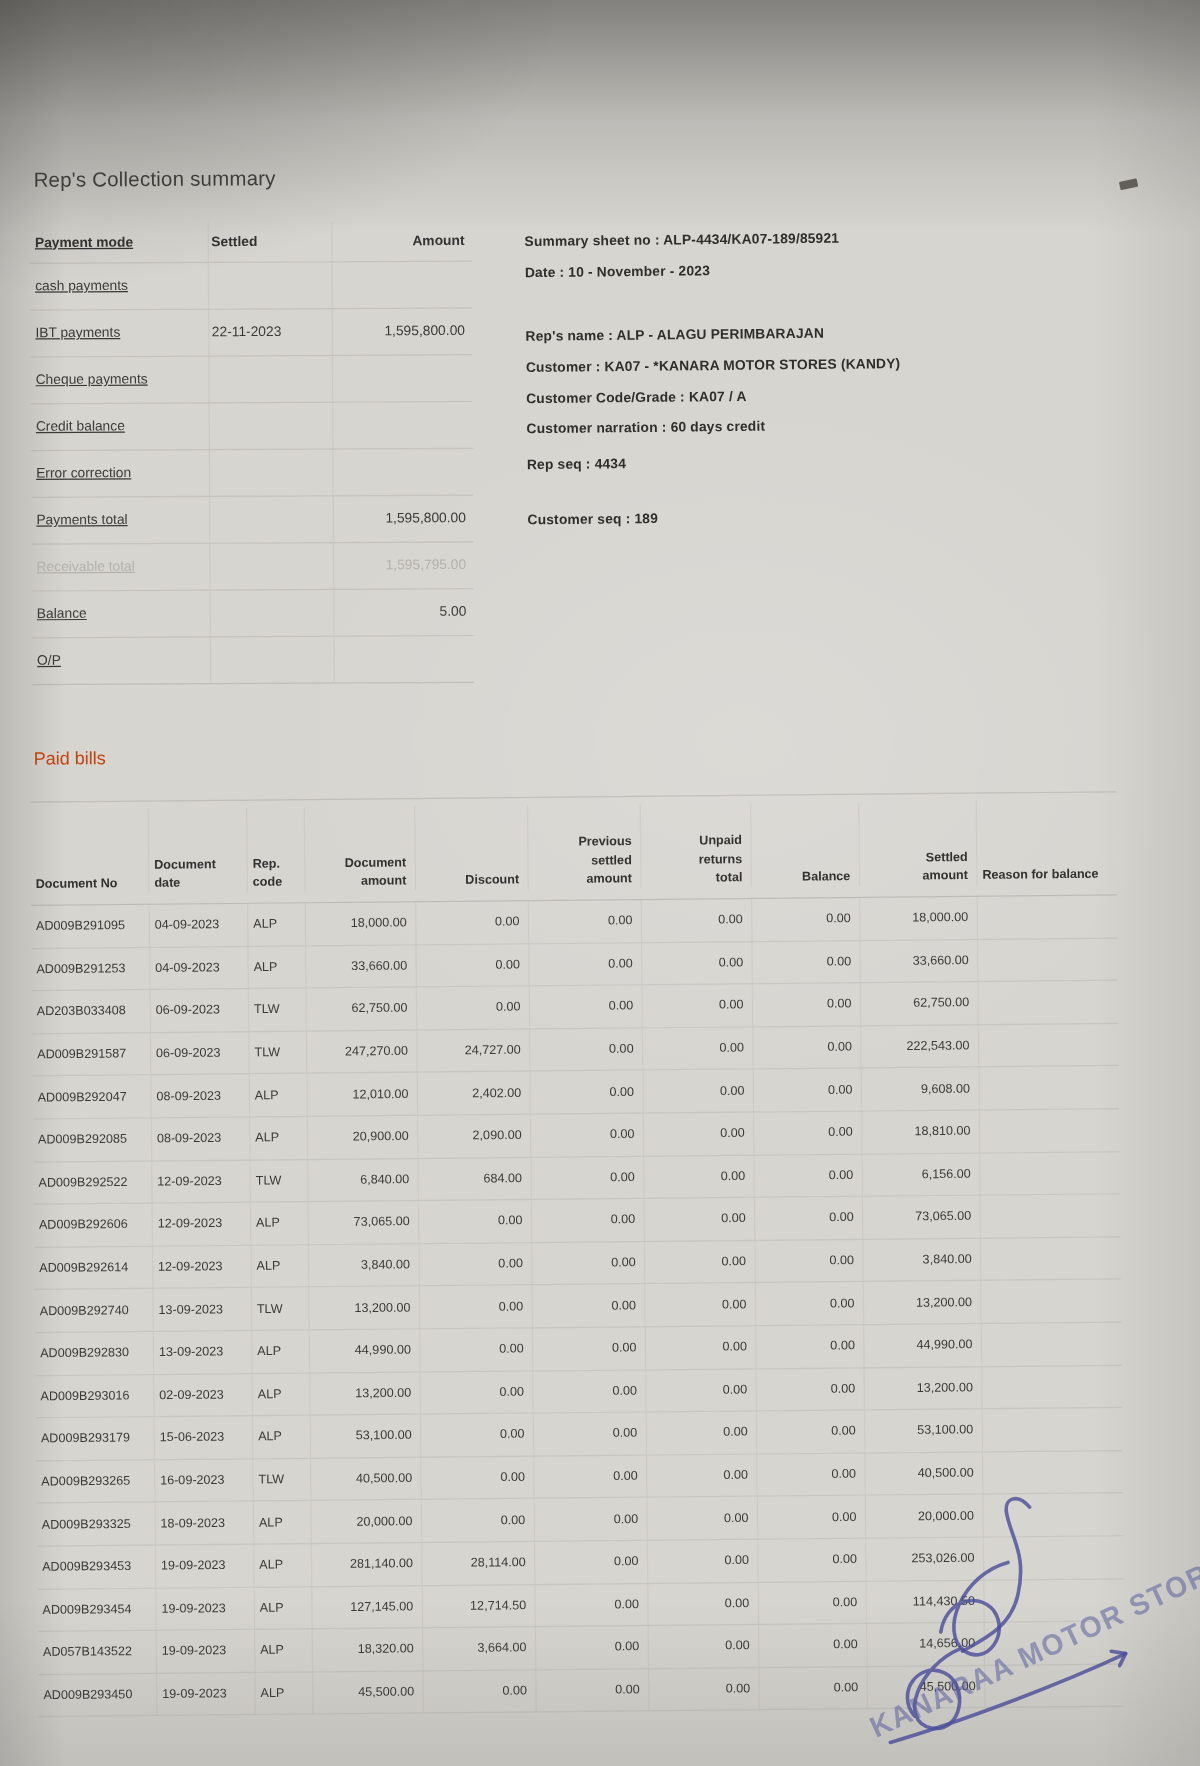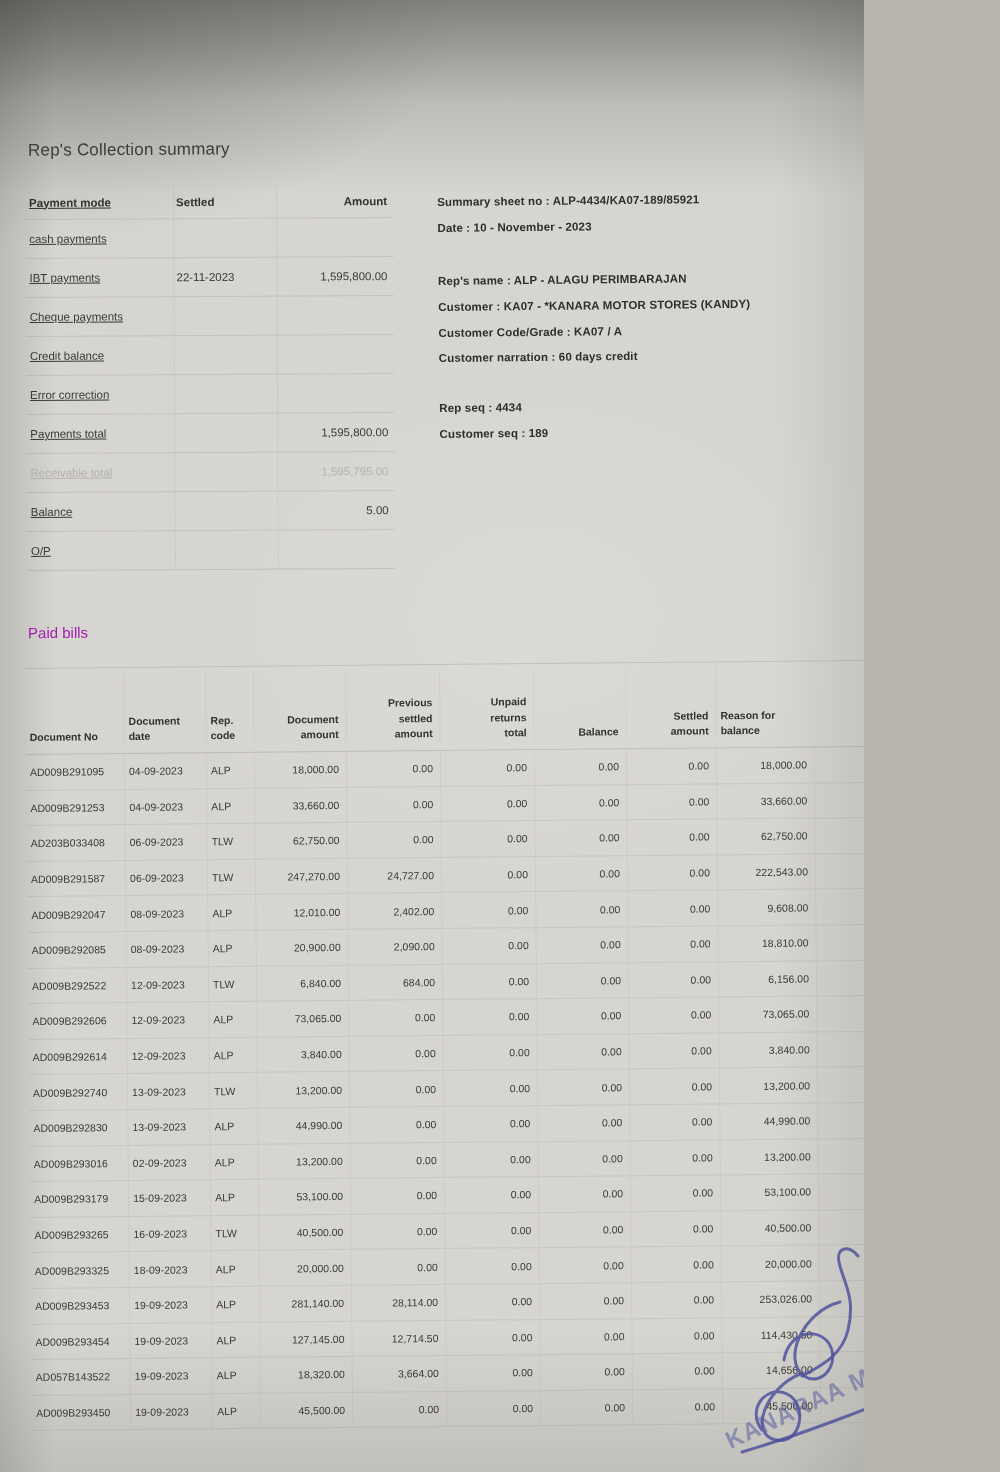--- a/index.html
+++ b/index.html
@@ -1,17 +1,17 @@
 <!DOCTYPE html>
 <html><head>
 <meta charset="utf-8">
 <style>
   html,body{margin:0;padding:0;background:#b9b6b0;}
   .page{
-    position:relative;width:864px;height:1472px;overflow:hidden;
+    position:relative;width:1000px;height:1472px;overflow:hidden;
     background:#d7d5d0;
     font-family:"Liberation Sans","DejaVu Sans",sans-serif;
     color:#3b3a37;
   }
   
   .shade{position:absolute;inset:0;pointer-events:none;}
   .shade-top{background:linear-gradient(to bottom, rgba(52,50,47,.52) 0, rgba(52,50,47,.36) 45px, rgba(52,50,47,.16) 100px, rgba(52,50,47,0) 195px);}
   .shade-topleft{background:radial-gradient(ellipse 650px 340px at 0% 0%, rgba(40,38,35,.30), rgba(40,38,35,0) 72%);}
   .shade-left{background:linear-gradient(to right, rgba(52,50,47,.16), rgba(52,50,47,0) 55px);}
   .shade-right{background:linear-gradient(to left, rgba(52,50,47,.10), rgba(52,50,47,0) 90px);}
@@ -42,26 +42,26 @@
 
   
   .info-block{
     position:absolute;left:435px;top:0;width:560px;height:470px;
     transform:rotate(-.6deg);transform-origin:left top;
     font-weight:700;font-size:11.5px;color:#2f2e2b;letter-spacing:.15px;
   }
   .info-line{position:absolute;left:0;white-space:nowrap;}
   .il-1{top:196px;} .il-2{top:222px;}
   .il-3{top:275px;} .il-4{top:301px;} .il-5{top:327px;} .il-6{top:352px;}
-  .il-7{top:402px;} .il-8{top:428px;}
+  .il-7{top:382px;} .il-8{top:428px;}
 
   
   .bills-title{
     position:absolute;left:28px;top:624px;font-size:15px;font-weight:500;
-    color:#a21caf;transform:rotate(-.4deg);
+    color:#c2410c;transform:rotate(-.4deg);
   }
   .bills-table{
     position:absolute;left:25px;top:668px;width:905px;
     transform:rotate(-.55deg);transform-origin:left top;
     font-size:10.5px;
   }
   .pb-row{
     display:grid;
     grid-template-columns:98px 82px 48px 92px 94px 94px 92px 90px 98px 117px;
     align-items:center;height:34.6px;
@@ -180,20 +180,21 @@
 
   <div class="bills-table">
     <div class="pb-row pb-head">
       <div class="cell txt">Document No</div>
       <div class="cell txt">Document
 date</div>
       <div class="cell txt">Rep.
 code</div>
       <div class="cell num">Document
 amount</div>
+      <div class="cell num">Discount</div>
       <div class="cell num">Previous
 settled
 amount</div>
       <div class="cell num">Unpaid
 returns
 total</div>
       <div class="cell num">Balance</div>
       <div class="cell num">Settled
 amount</div>
       <div class="cell txt">Reason for balance</div>
@@ -337,21 +338,21 @@
         <div class="cell num">13,200.00</div>
         <div class="cell num">0.00</div>
         <div class="cell num">0.00</div>
         <div class="cell num">0.00</div>
         <div class="cell num">0.00</div>
         <div class="cell num">13,200.00</div>
         <div class="cell txt"></div>
       </div>
       <div class="pb-row">
         <div class="cell txt">AD009B293179</div>
-        <div class="cell txt">15-09-2023</div>
+        <div class="cell txt">15-06-2023</div>
         <div class="cell txt">ALP</div>
         <div class="cell num">53,100.00</div>
         <div class="cell num">0.00</div>
         <div class="cell num">0.00</div>
         <div class="cell num">0.00</div>
         <div class="cell num">0.00</div>
         <div class="cell num">53,100.00</div>
         <div class="cell txt"></div>
       </div>
       <div class="pb-row">

